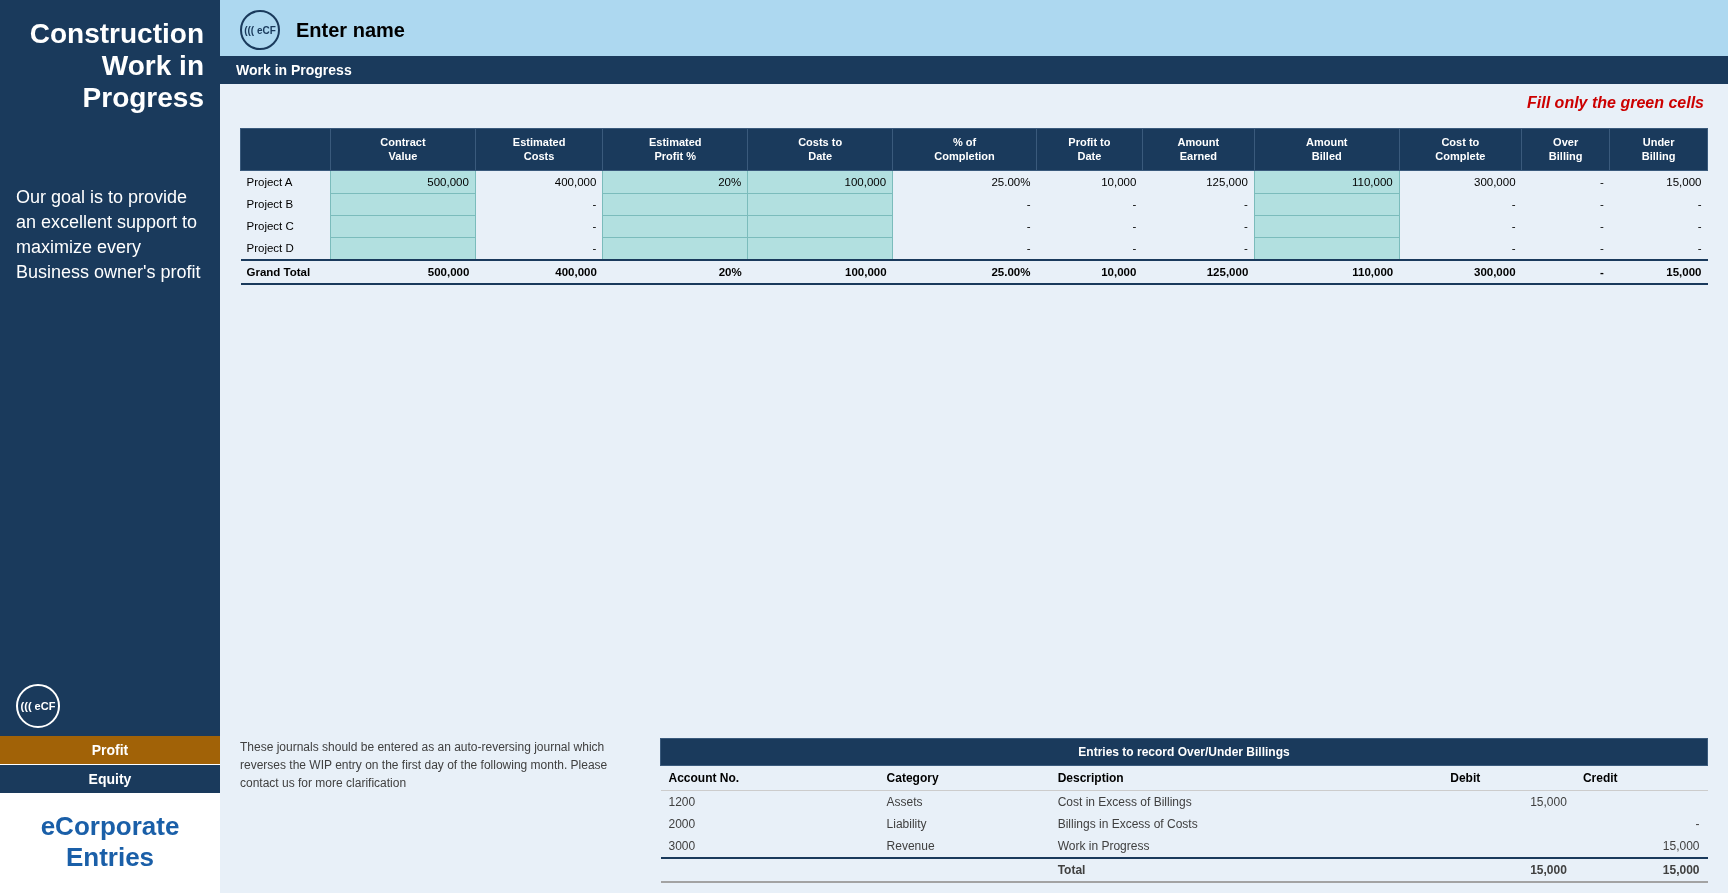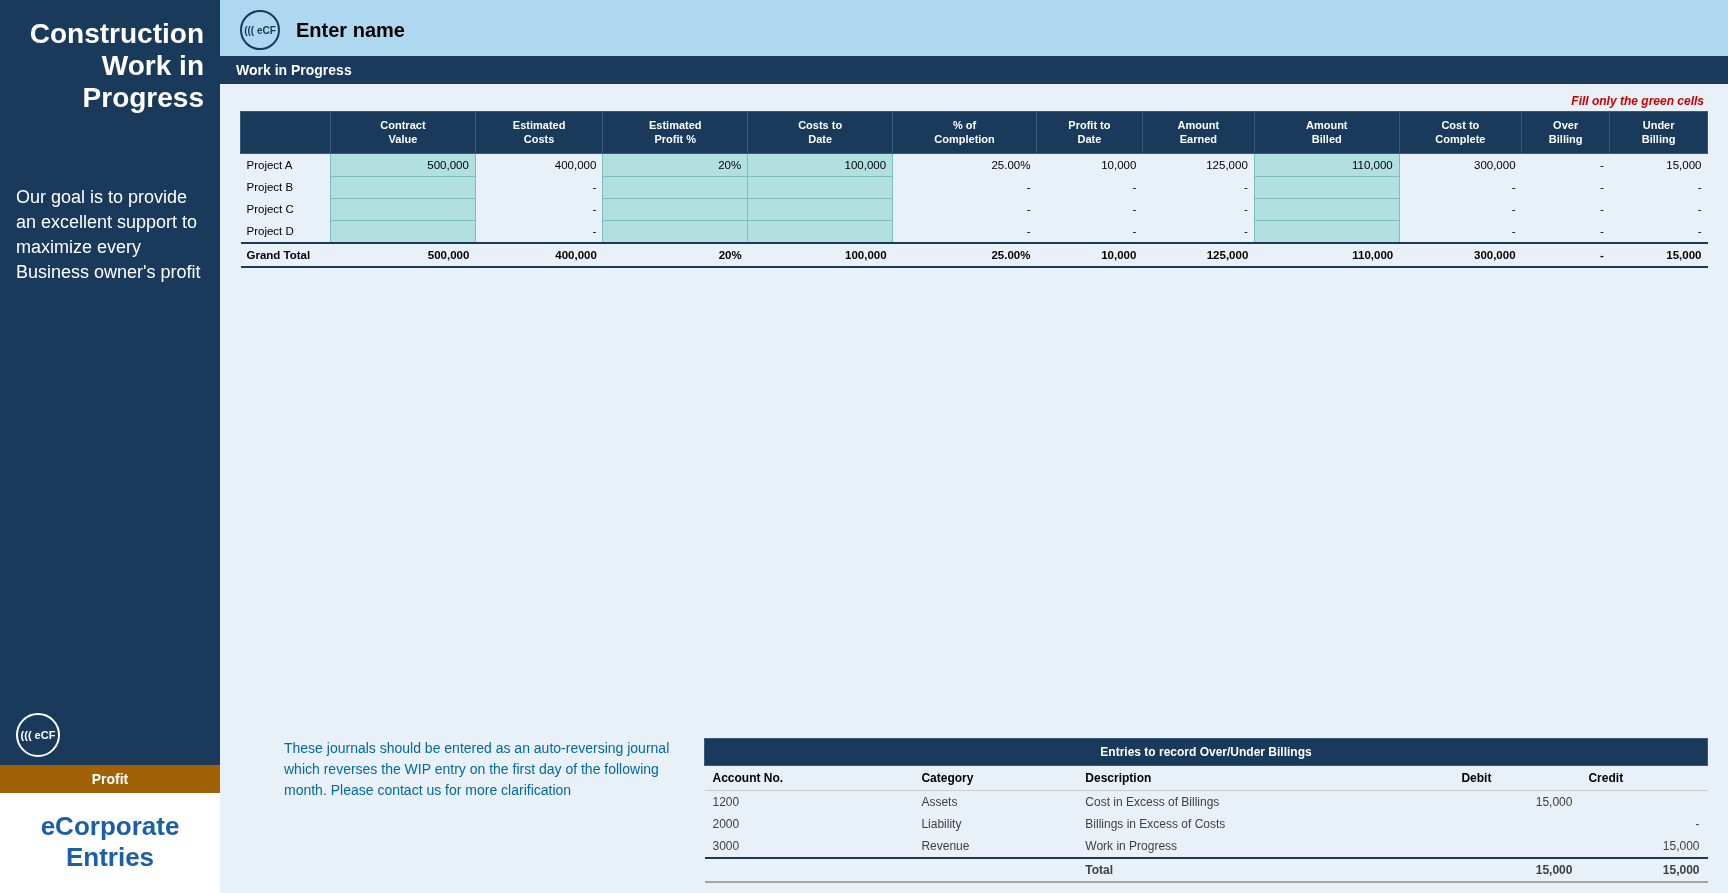--- a/index.html
+++ b/index.html
@@ -132,23 +132,23 @@
     
     .content-area {
       flex: 1;
       padding: 10px 20px 10px 20px;
       overflow: auto;
     }
     .fill-note {
       text-align: right;
       color: #cc0000;
       font-style: italic;
-      font-size: 12px;
-      font-weight: bold;
-      margin-bottom: 3px;
+      font-size: 16px;
+      font-weight: bold;
+      margin-bottom: 16px;
       padding-right: 4px;
     }
 
     
     .wip-table {
       width: 100%;
       border-collapse: collapse;
       font-size: 11.5px;
     }
     .wip-table thead tr th {
@@ -187,25 +187,24 @@
 
     
     .bottom-section {
       display: flex;
       gap: 20px;
       padding: 10px 20px 10px 20px;
       align-items: flex-start;
     }
     .journal-note {
       flex: 1;
-      font-size: 14px;
-      color: #0369a1;
+      font-size: 12px;
+      color: #404040;
       line-height: 1.5;
       max-width: 400px;
-      margin-left: 44px;
     }
     .entries-table-wrap {
       flex: 2;
     }
     .entries-table {
       width: 100%;
       border-collapse: collapse;
       font-size: 12px;
     }
     .entries-table .entries-header th {
@@ -243,20 +242,21 @@
 <div class="sidebar">
   <div class="sidebar-title" style="white-space: pre-line;">Construction
 Work in
 Progress</div>
   <div class="sidebar-desc">Our goal is to provide an excellent support to maximize every Business owner's profit</div>
   <div class="sidebar-logo-area">
     <div class="ecf-badge">((( eCF</div>
   </div>
   <div class="sidebar-profit-equity">
     <div class="profit-bar">Profit</div>
+    <div class="equity-bar">Equity</div>
   </div>
   <div class="sidebar-brand">
     <span>eCorporate</span><br>
     <span>Entries</span>
   </div>
 </div>
 
 <div class="main-content">
   <div class="header">
     <div class="header-top">

